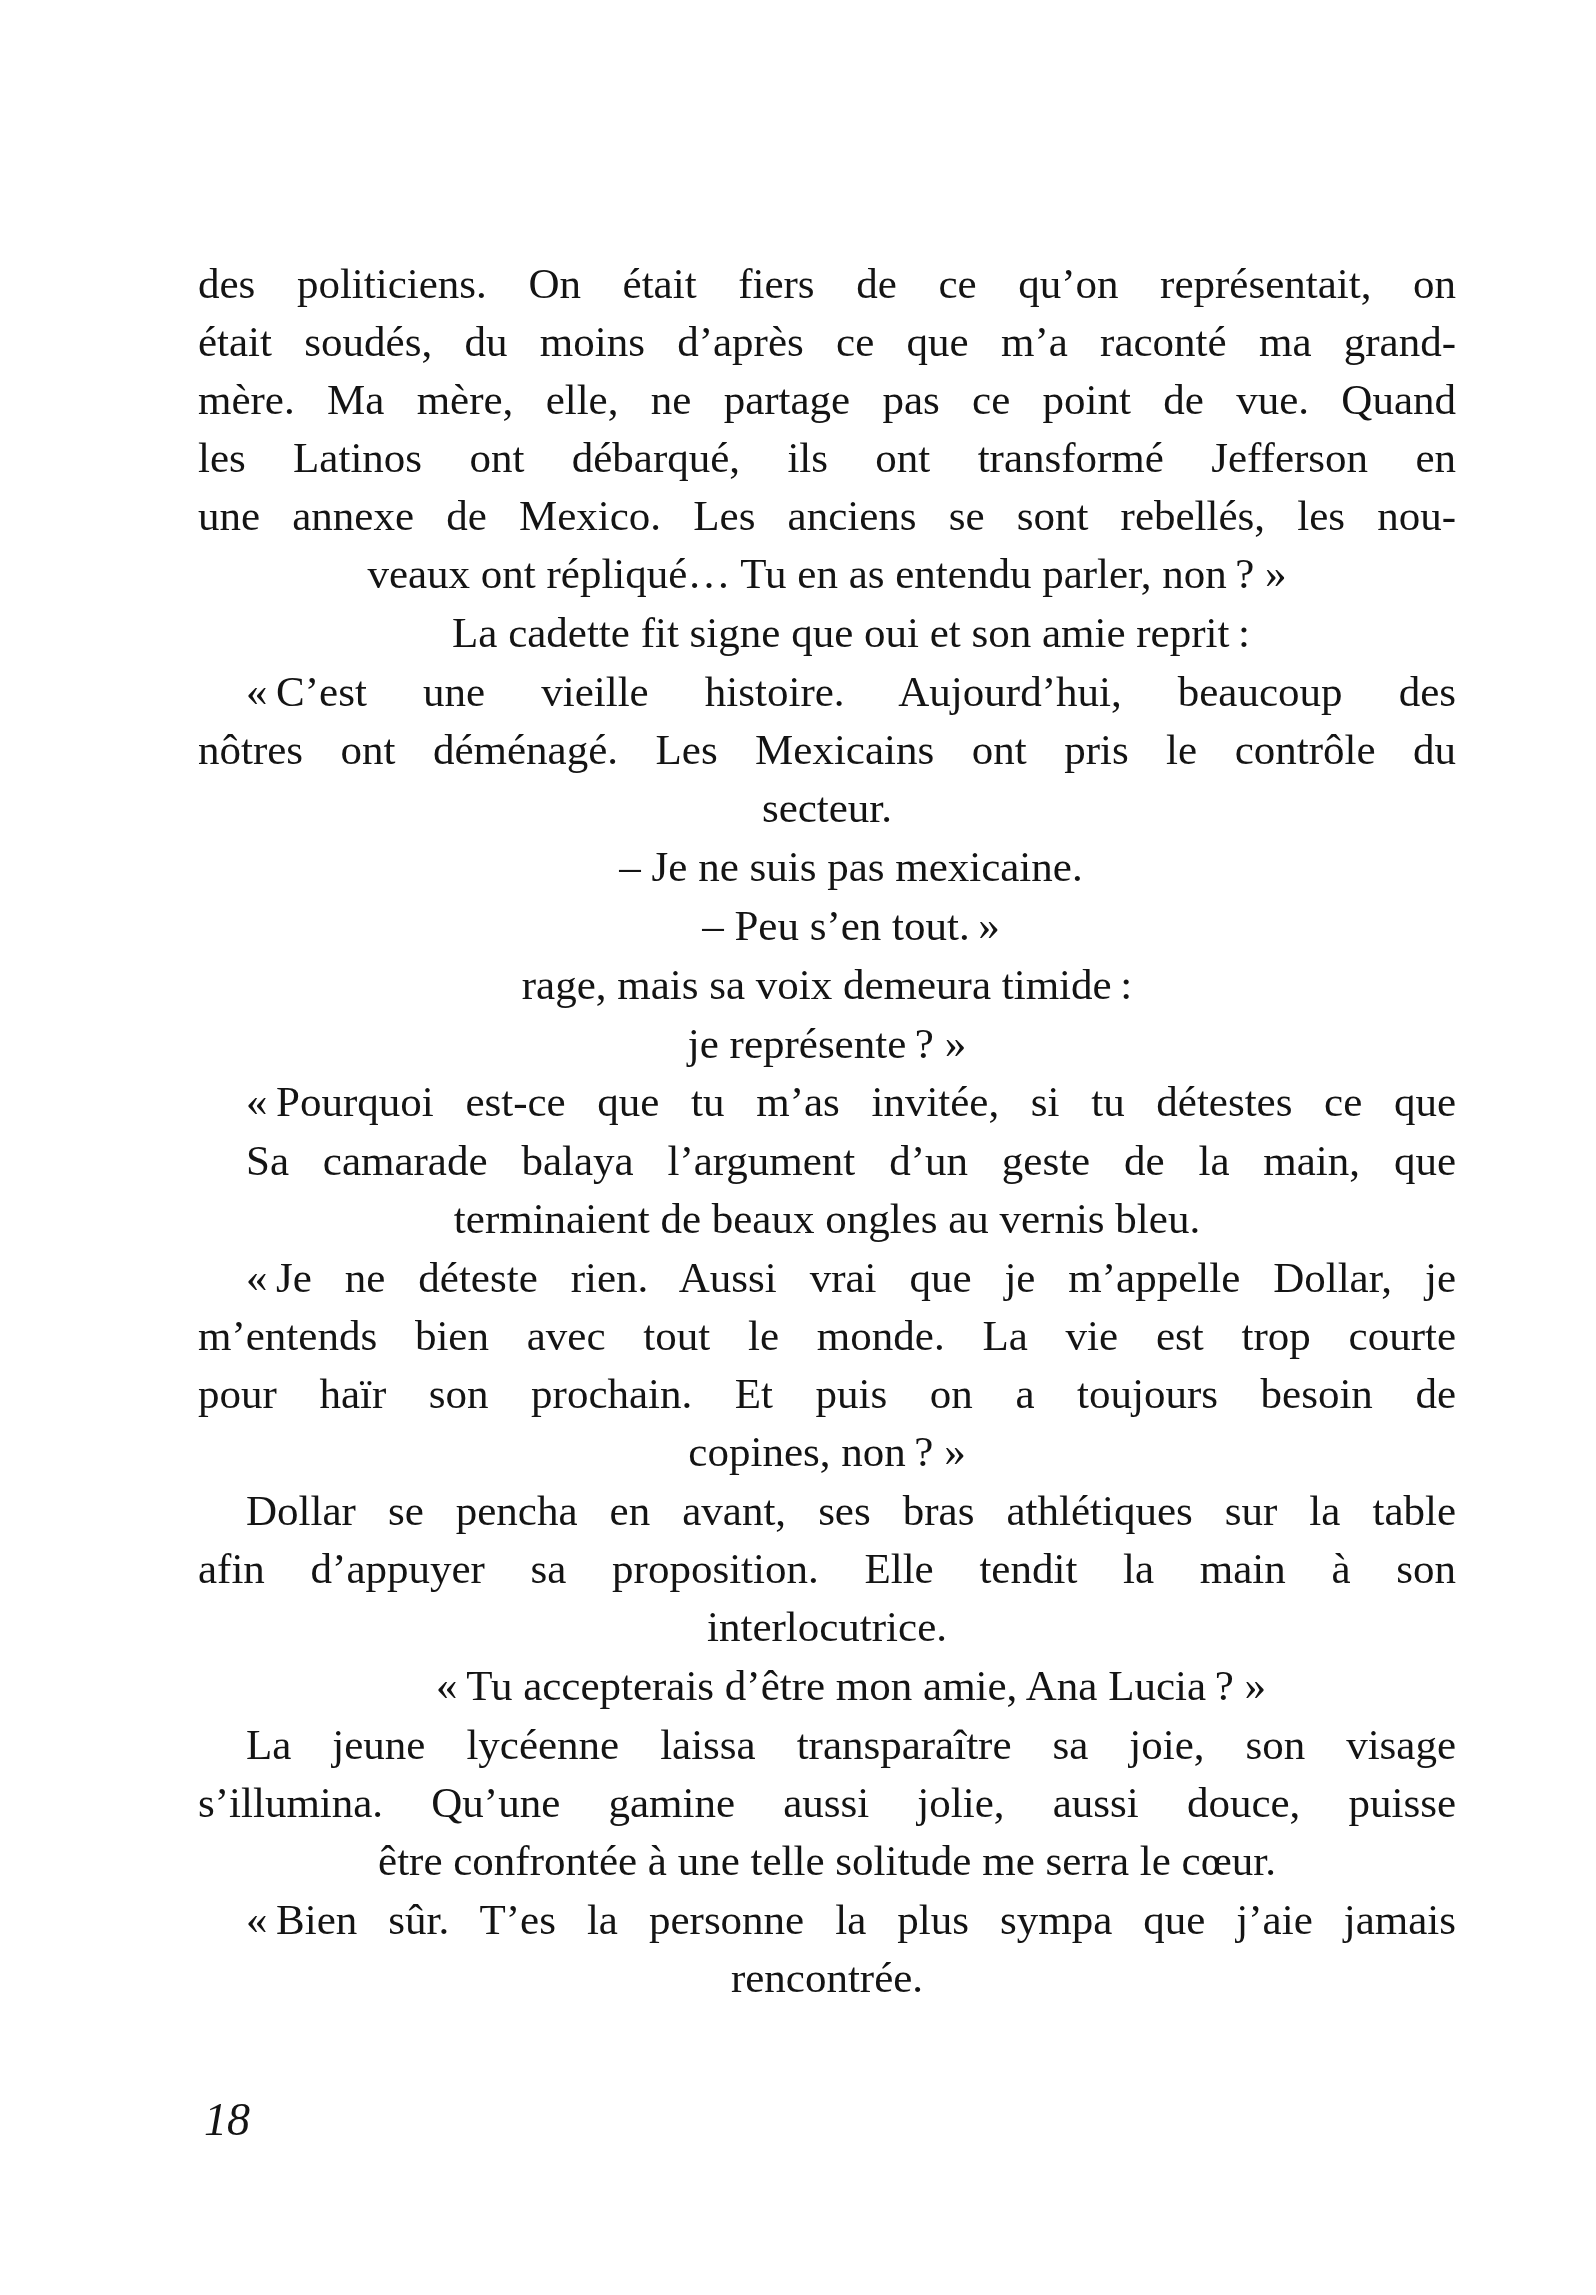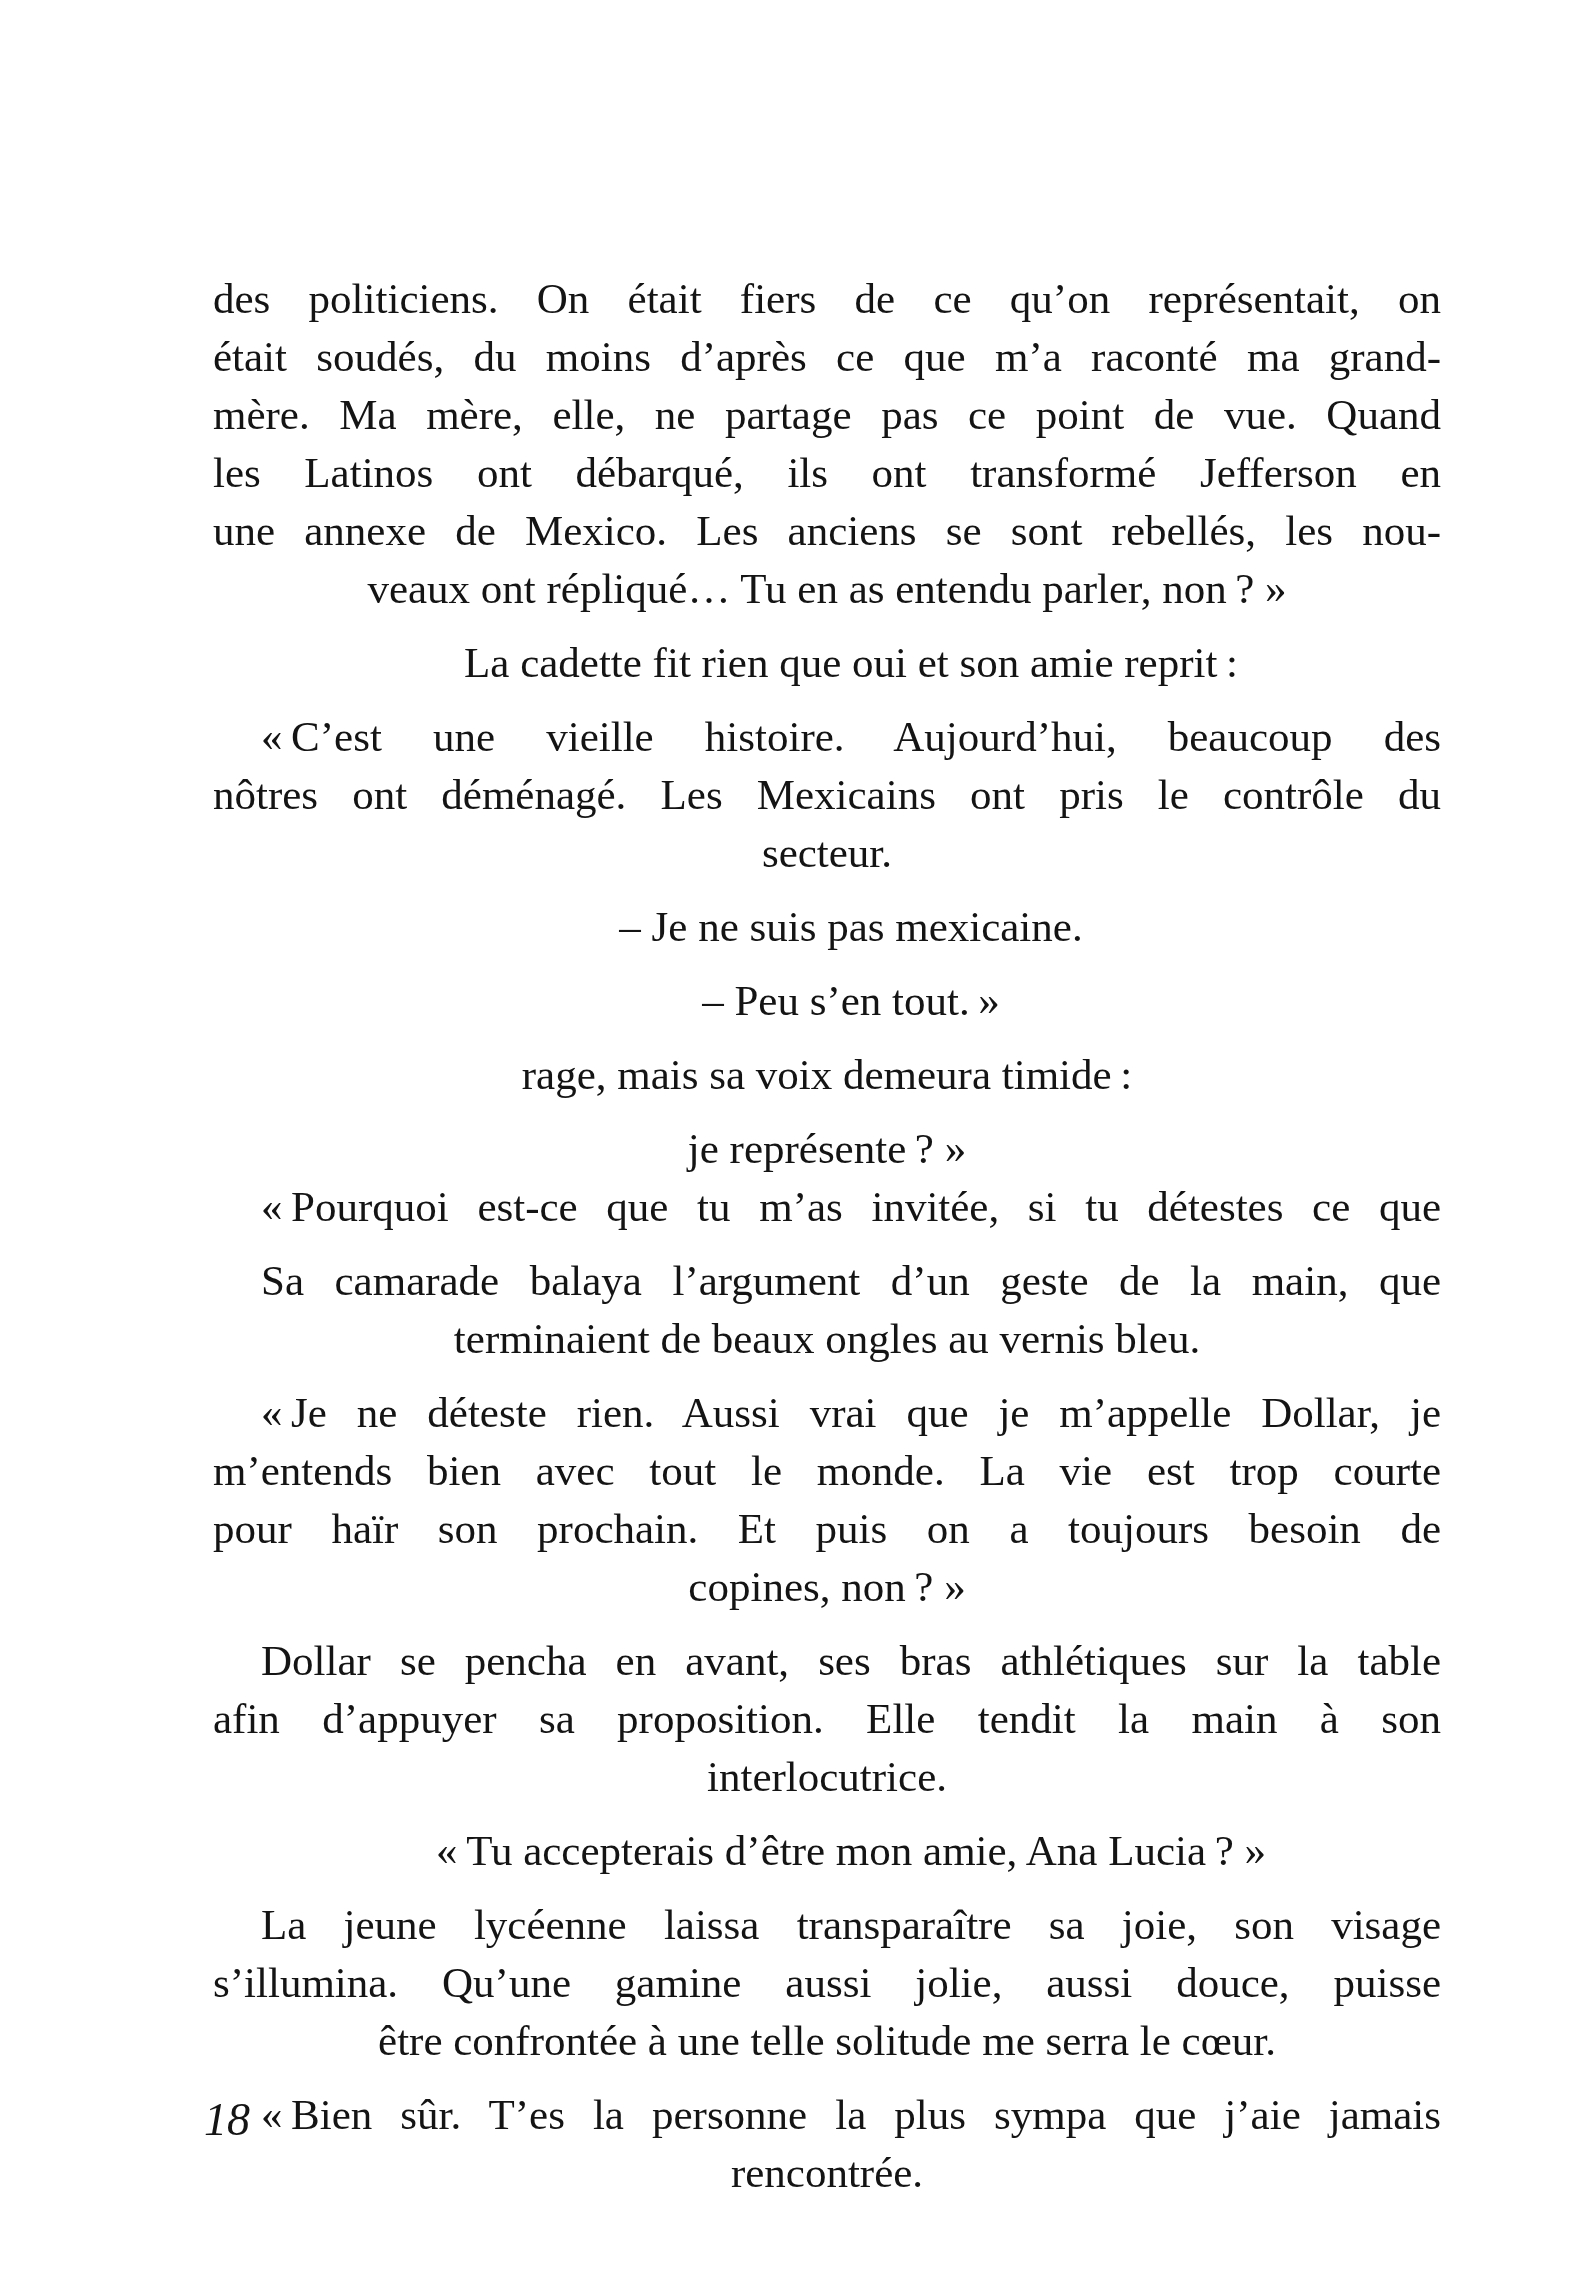--- a/index.html
+++ b/index.html
@@ -19,21 +19,21 @@
   }
   .text-block {
     position: absolute;
     left: 197px;
     top: 254px;
     width: 1260px;
     font-size: 43px;
     line-height: 58px;
     -webkit-font-smoothing: antialiased;
   }
-  .para { margin: 16px; padding: 0; }
+  .para { margin: 1px; padding: 0; }
   .line {
     white-space: nowrap;
     text-align: center;
   }
   .line.j {
     white-space: normal;
     text-align: justify;
     text-align-last: justify;
   }
   .line.ind {
@@ -60,21 +60,21 @@
   <div class="text-block">
       <div class="para">
         <div class="line j">des politiciens. On était fiers de ce qu’on représentait, on</div>
         <div class="line j">était soudés, du moins d’après ce que m’a raconté ma grand-</div>
         <div class="line j">mère. Ma mère, elle, ne partage pas ce point de vue. Quand</div>
         <div class="line j">les Latinos ont débarqué, ils ont transformé Jefferson en</div>
         <div class="line j">une annexe de Mexico. Les anciens se sont rebellés, les nou-</div>
         <div class="line">veaux ont répliqué… Tu en as entendu parler, non ?&nbsp;»</div>
       </div>
       <div class="para">
-        <div class="line ind">La cadette fit rien que oui et son amie reprit :</div>
+        <div class="line ind">La cadette fit signe que oui et son amie reprit :</div>
       </div>
       <div class="para">
         <div class="line j ind">« C’est une vieille histoire. Aujourd’hui, beaucoup des</div>
         <div class="line j">nôtres ont déménagé. Les Mexicains ont pris le contrôle du</div>
         <div class="line">secteur.</div>
       </div>
       <div class="para">
         <div class="line ind">– Je ne suis pas mexicaine.</div>
       </div>
       <div class="para">

